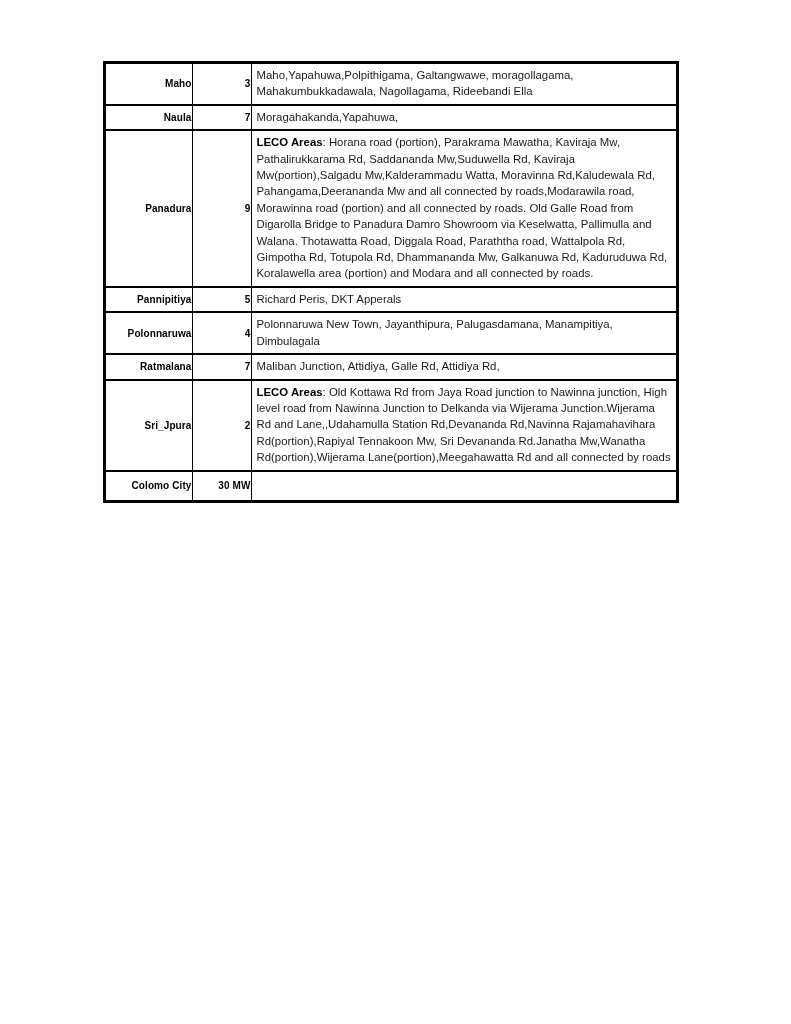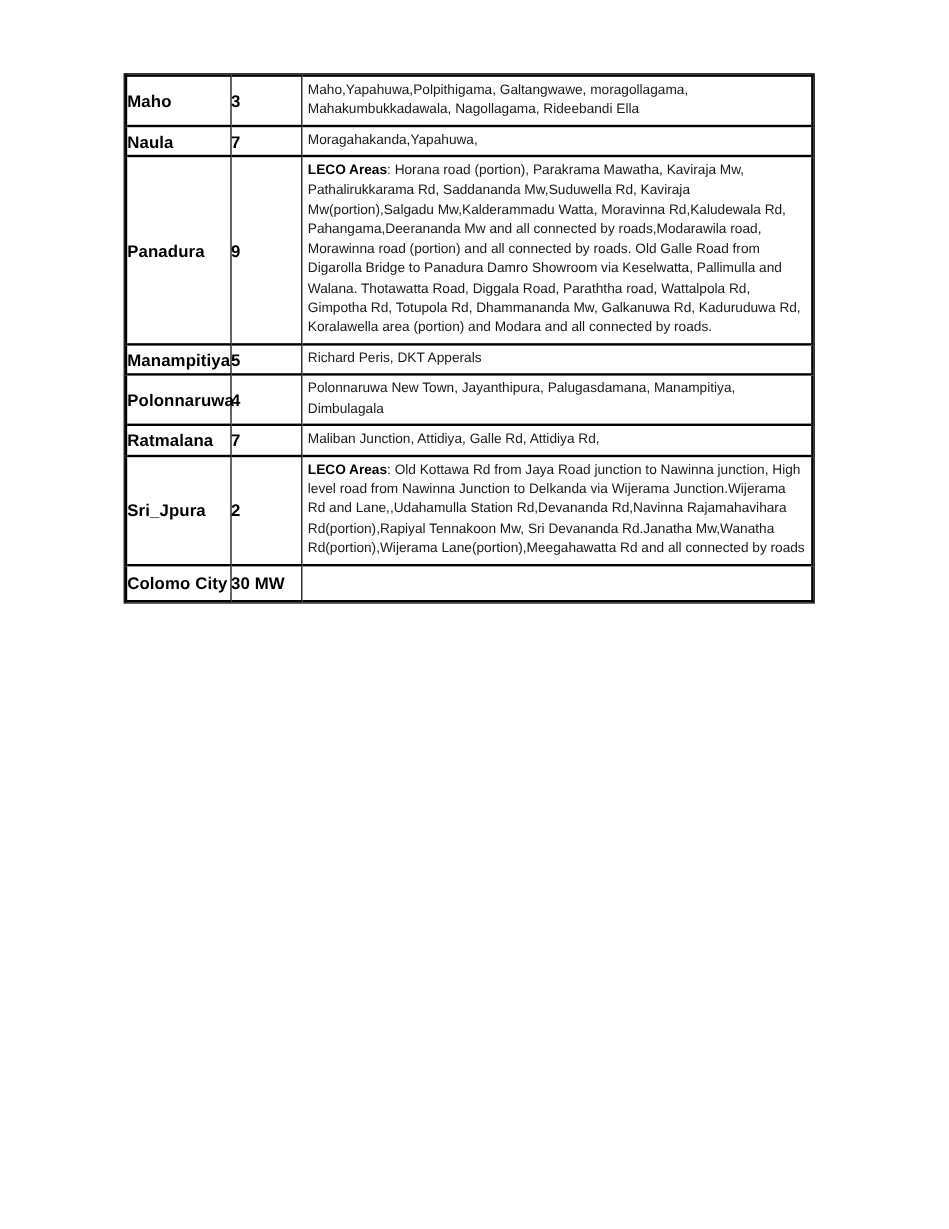--- a/index.html
+++ b/index.html
@@ -42,24 +42,24 @@
   .doc-table {
     outline: 1px solid #000000;
   }
 
   col.c-name  { width: 87px; }
   col.c-count { width: 59px; }
   col.c-areas { width: 426px; }
 
   .cell-name,
   .cell-count {
-    font-size: 14px;
+    font-size: 10px;
     font-weight: bold;
     color: #000000;
-    text-align: left;
+    text-align: right;
     vertical-align: middle;
     letter-spacing: 0.1px;
   }
 
   td.name-cell,
   td.count-cell {
     vertical-align: middle;
     text-align: center;
   }
 
@@ -142,21 +142,21 @@
         <td class="count-cell">
           <div class="cell-count">9</div>
         </td>
         <td class="areas-cell edge-right">
           <div class="cell-areas"><span class="lead">LECO Areas</span><span>: Horana road (portion), Parakrama Mawatha, Kaviraja Mw, Pathalirukkarama Rd, Saddananda Mw,Suduwella Rd, Kaviraja Mw(portion),Salgadu Mw,Kalderammadu Watta, Moravinna Rd,Kaludewala Rd, Pahangama,Deerananda Mw and all connected by roads,Modarawila road, Morawinna road (portion) and all connected by roads. Old Galle Road from Digarolla Bridge to Panadura Damro Showroom via Keselwatta, Pallimulla and Walana. Thotawatta Road, Diggala Road, Paraththa road, Wattalpola Rd, Gimpotha Rd, Totupola Rd, Dhammananda Mw, Galkanuwa Rd, Kaduruduwa Rd, Koralawella area (portion) and Modara and all connected by roads.</span></div>
         </td>
       </tr>
 
       <tr class="rule-strong">
         <td class="name-cell edge-left">
-          <div class="cell-name">Manampitiya</div>
+          <div class="cell-name">Pannipitiya</div>
         </td>
         <td class="count-cell">
           <div class="cell-count">5</div>
         </td>
         <td class="areas-cell edge-right">
           <div class="cell-areas"><span class="lead"></span><span>Richard Peris, DKT Apperals</span></div>
         </td>
       </tr>
 
       <tr class="rule-strong">

